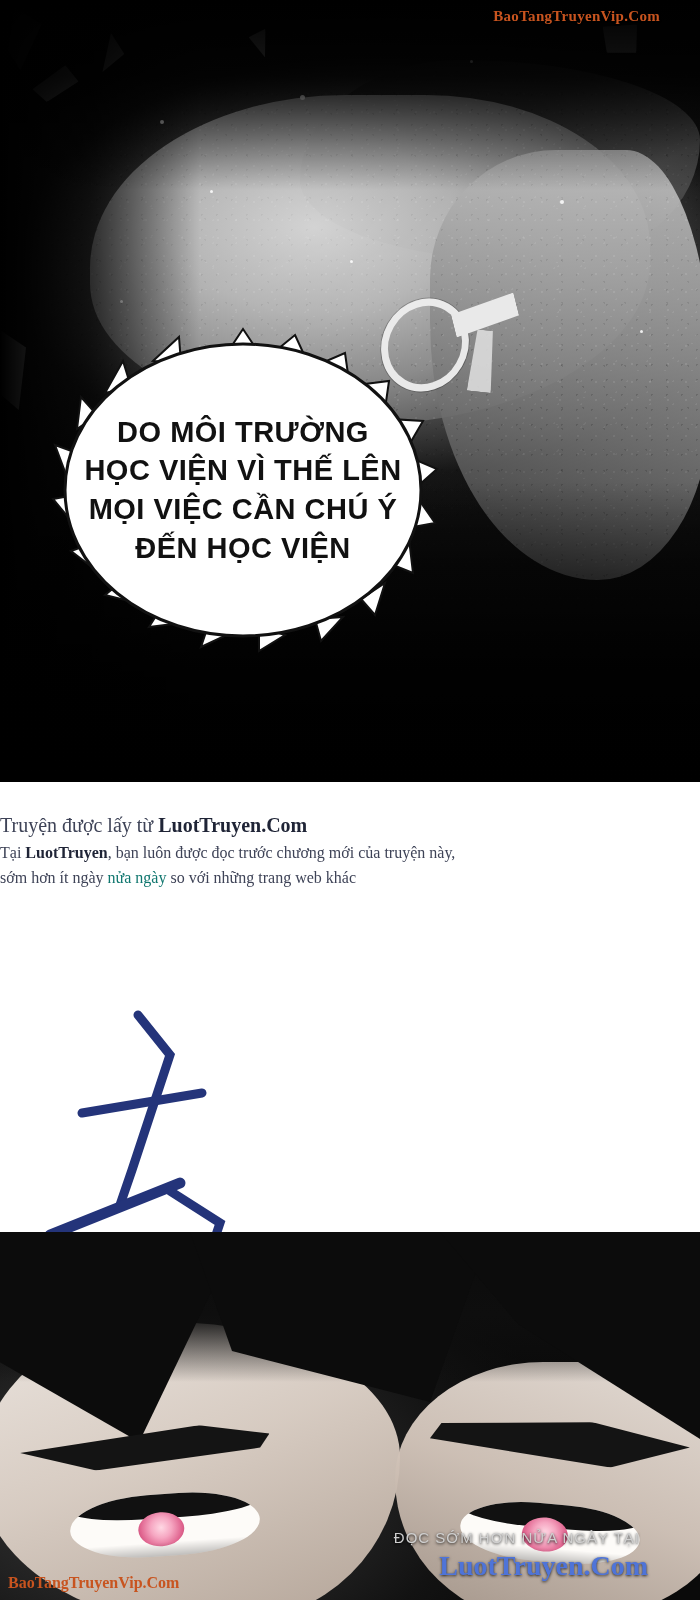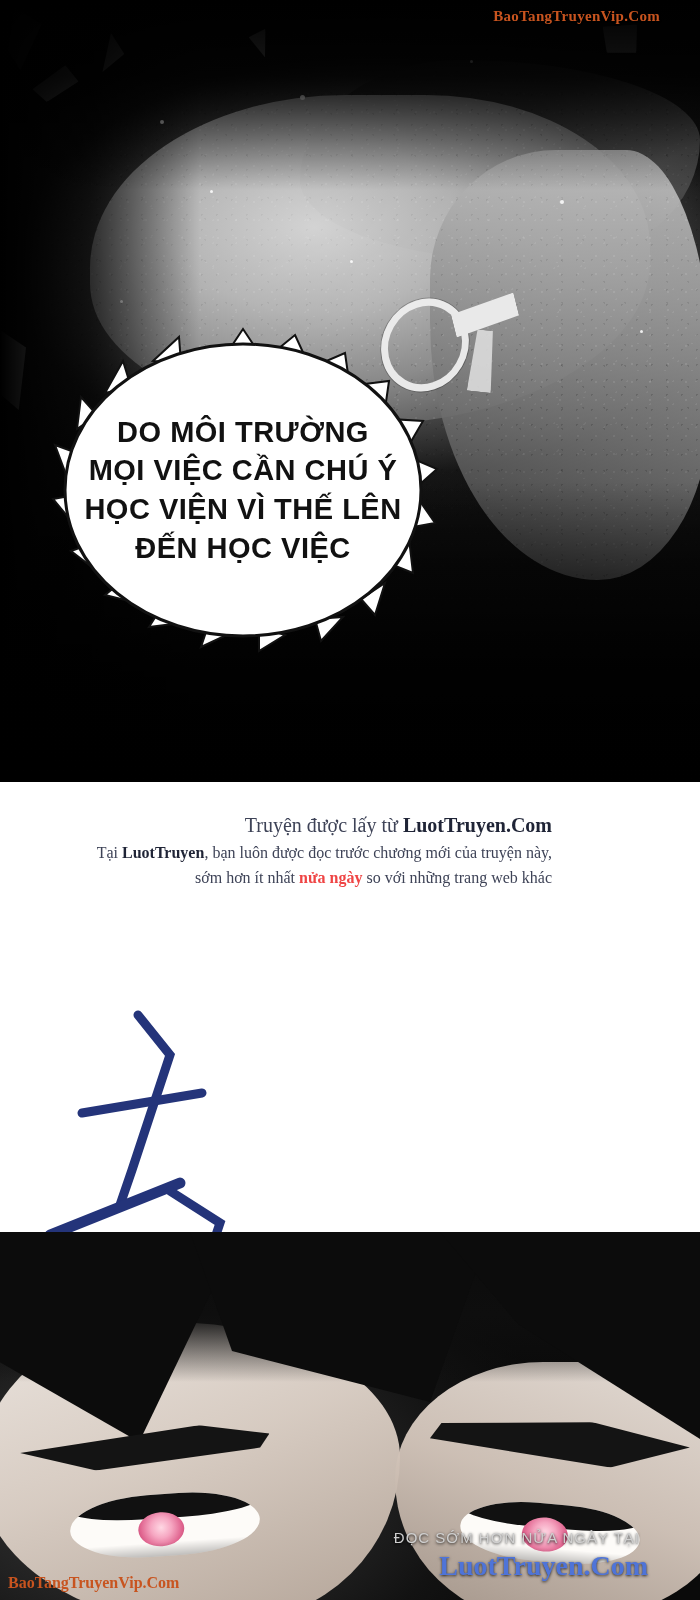--- a/index.html
+++ b/index.html
@@ -181,31 +181,31 @@
     text-shadow: 0 0 2px rgba(0,0,0,0.6);
   }
 
   
   .promo {
     position: absolute;
     left: 0; top: 782px;
     width: 552px;
     padding-top: 28px;
     box-sizing: border-box;
-    text-align: right;
+    text-align: left;
     color: #3a3f55;
     font-family: "Liberation Serif", serif;
   }
   .promo-line {
     font-size: 16px;
     line-height: 1.55;
     color: #3e4357;
   }
   .promo-line.l1 { font-size: 20px; }
-  .promo-line strong { font-weight: 700; color: #ef4444; margin-top: 41px; }
+  .promo-line strong { font-weight: 400; color: #0f766e; margin-top: 41px; }
   .brand { font-weight: 700; color: #1f2436; }
 
   
   .gap { position: absolute; left: 0; top: 900px; width: 700px; height: 332px; background:#fff; }
 
   
   .sketch {
     position: absolute;
     left: 20px; top: 995px;
     width: 260px; height: 360px;
@@ -377,40 +377,40 @@
           <polygon points="8,172 30,168 28,196" fill="#fff" stroke="#111" stroke-width="2"></polygon>
           <polygon points="10,118 32,126 22,150" fill="#fff" stroke="#111" stroke-width="2"></polygon>
           <polygon points="36,70 52,88 32,102" fill="#fff" stroke="#111" stroke-width="2"></polygon>
           <polygon points="78,34 86,60 60,66" fill="#fff" stroke="#111" stroke-width="2"></polygon>
           <polygon points="134,10 136,36 108,34" fill="#fff" stroke="#111" stroke-width="2"></polygon>
           <ellipse cx="198" cy="163" rx="178" ry="146" fill="#fff" stroke="#111" stroke-width="3"></ellipse>
         </g>
       </svg>
       <div class="bubble-text">
         <span>DO MÔI TRƯỜNG</span>
+        <span>HỌC VIỆN VÌ THẾ LÊN</span>
         <span>MỌI VIỆC CẦN CHÚ Ý</span>
-        <span>HỌC VIỆN VÌ THẾ LÊN</span>
-        <span>ĐẾN HỌC VIỆC</span>
+        <span>ĐẾN HỌC VIỆN</span>
       </div>
     </div>
 
     <div class="wm-top">
       <span>BaoTangTruyenVip.Com</span>
     </div>
   </div>
 
   <div class="promo">
     <div class="promo-line l1">
       <span>Truyện được lấy từ </span><span class="brand">LuotTruyen.Com</span>
     </div>
     <div class="promo-line">
       <span>Tại </span><span class="brand">LuotTruyen</span><span>, bạn luôn được đọc trước chương mới của truyện này,</span>
     </div>
     <div class="promo-line">
-      <span>sớm hơn ít nhất </span><strong>nửa ngày</strong><span> so với những trang web khác</span>
+      <span>sớm hơn ít ngày </span><strong>nửa ngày</strong><span> so với những trang web khác</span>
     </div>
   </div>
 
   <div class="gap"></div>
 
   <svg class="sketch" viewBox="0 0 260 360">
     <g fill="none" stroke="#24347a" stroke-linecap="round">
       <path d="M118 20 L150 60 L112 175 L100 210" stroke-width="9"></path>
       <path d="M62 118 L182 98" stroke-width="9"></path>
       <path d="M30 240 L160 188" stroke-width="11"></path>

